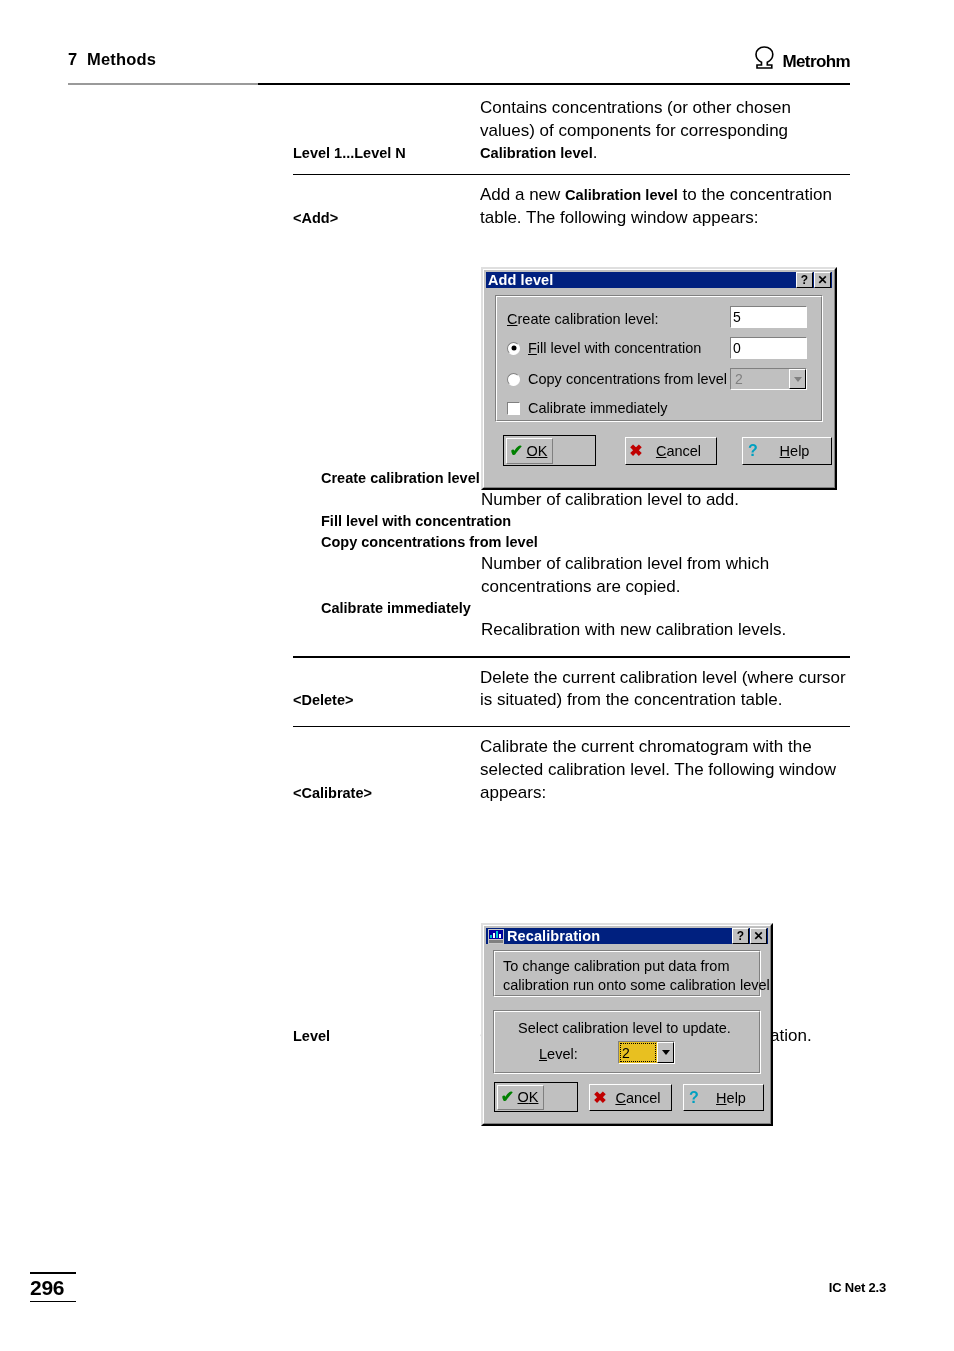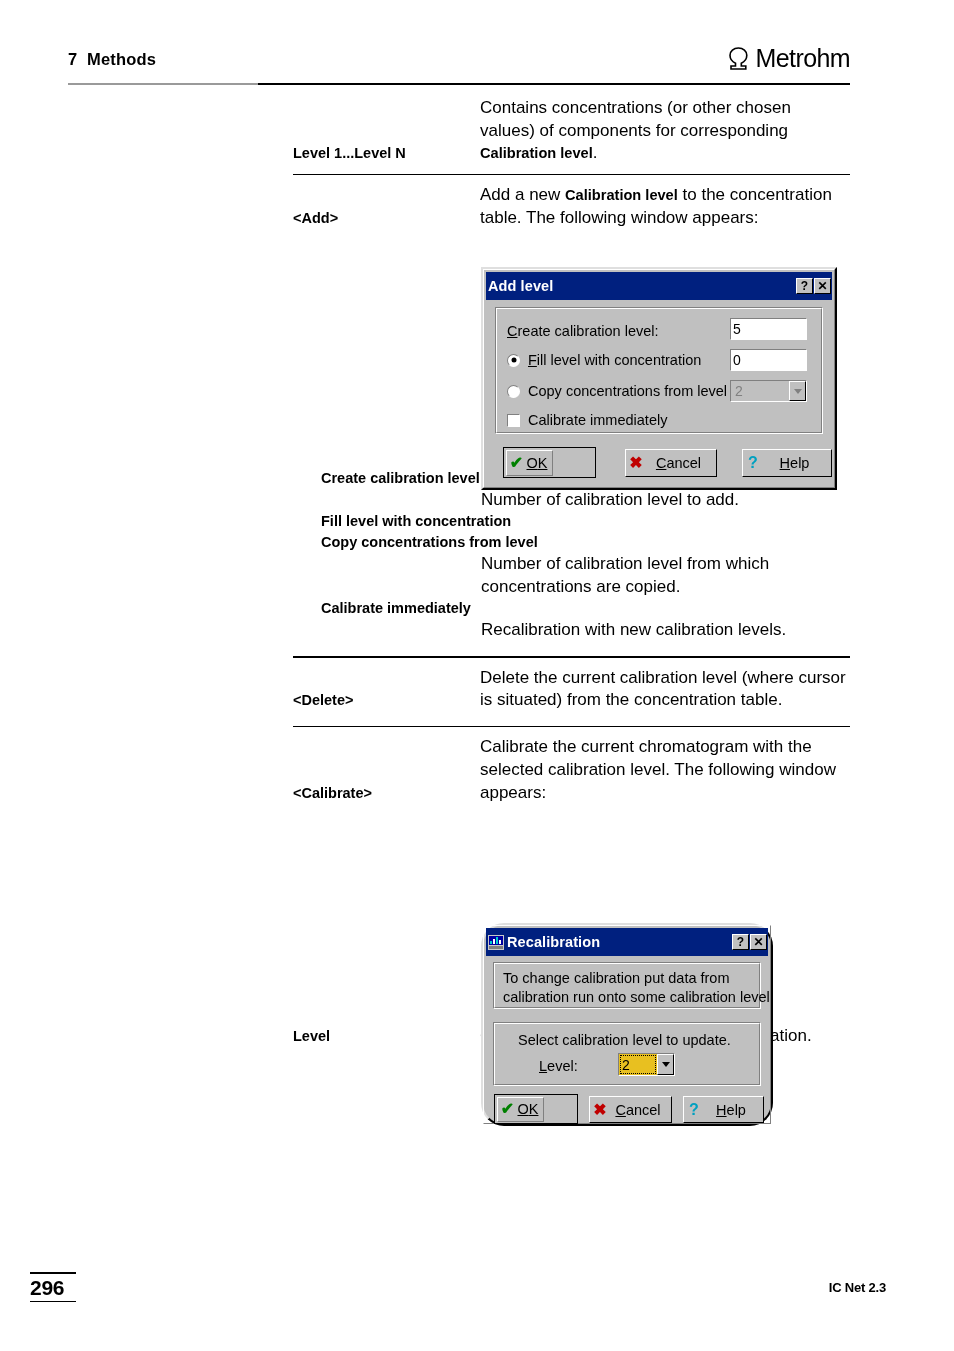--- a/index.html
+++ b/index.html
@@ -41,22 +41,22 @@
     align-items: flex-end;
     gap: 3px;
   }
   #brand-mark {
     width: 26px;
     height: 23px;
     position: relative;
     margin-bottom: 1px;
   }
   #brand-name {
-    font-size: 25px;
-    font-weight: normal;
+    font-size: 17px;
+    font-weight: bold;
     letter-spacing: -0.6px;
     line-height: 1;
   }
   .hrule-header {
     position: absolute;
     left: 0;
     right: 0;
     top: 33px;
     height: 2px;
   }
@@ -134,21 +134,21 @@
   .win-inner {
     border-top: 1px solid #ffffff;
     border-left: 1px solid #ffffff;
     border-right: 1px solid #808080;
     border-bottom: 1px solid #808080;
     height: 100%;
     box-sizing: border-box;
     padding: 2px;
   }
   .titlebar {
-    height: 28px;
+    height: 16px;
     background: #00207f;
     display: flex;
     align-items: center;
     padding: 0 1px 0 2px;
     box-sizing: border-box;
   }
   .titlebar-icon {
     width: 16px; height: 15px;
     margin-right: 3px;
     position: relative;
@@ -471,21 +471,21 @@
       </div>
       <div class="btn" style="position:absolute; left:256px; top:15px; width:90px; height:28px;">
         <span class="glyph" style="color:#00a0c0;">?</span>
         <span class="btxt"><span class="acc">H</span><span>elp</span></span>
       </div>
     </div>
 
   </div>
 </div>
 
-<div class="win-dialog" id="dlg-recalibration" style="left:481px; top:923px; width:292px; height:203px;border-radius:23px;">
+<div class="win-dialog" id="dlg-recalibration" style="left:481px; top:923px; width:292px; height:203px;">
   <div class="win-inner">
 
     <div class="titlebar">
       <div class="titlebar-icon">
         <svg width="16" height="15" viewBox="0 0 16 15" aria-hidden="true">
           <rect x="0" y="0" width="16" height="15" fill="#c8c8c8"></rect>
           <rect x="1" y="1" width="14" height="9" fill="#0000a0"></rect>
           <rect x="2" y="6" width="2" height="3" fill="#00d0d0"></rect>
           <rect x="5" y="4" width="2" height="5" fill="#ffffff"></rect>
           <rect x="8" y="2" width="2" height="7" fill="#00d0d0"></rect>

